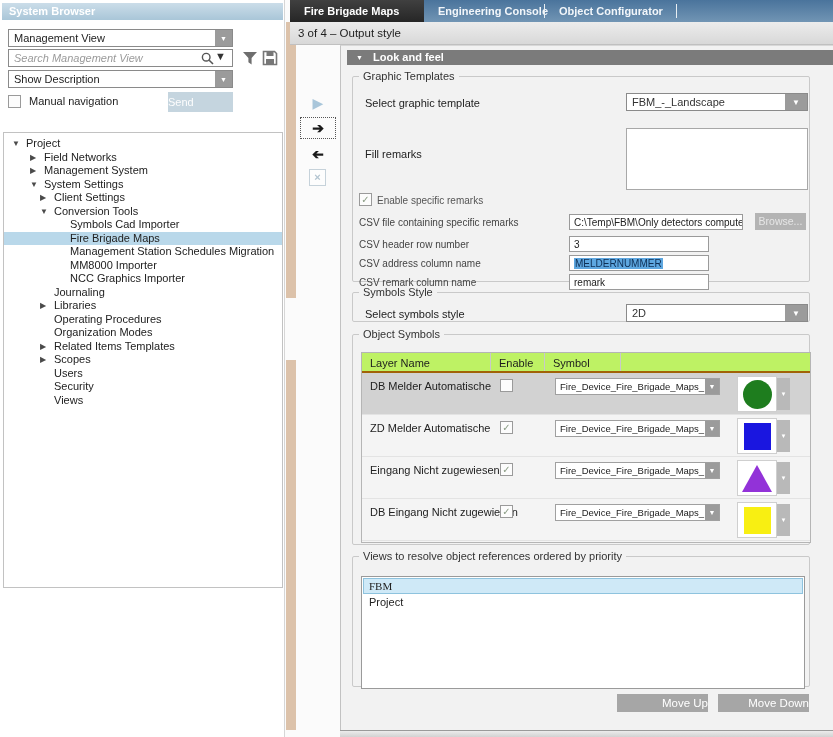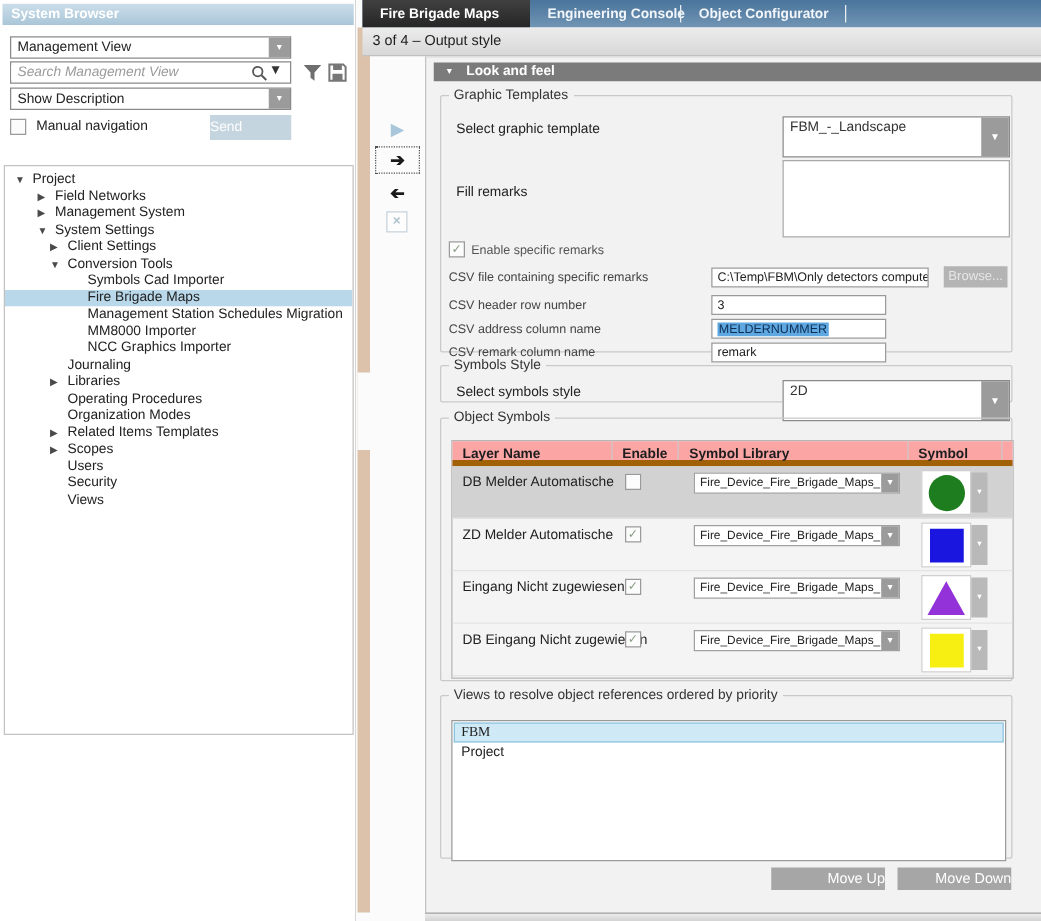--- a/index.html
+++ b/index.html
@@ -67,30 +67,30 @@
   fieldset { position:absolute; border:1px solid #c9c9c9; border-radius:2px; }
   fieldset legend { font-size:11px; color:#333; margin-left:6px; padding:0 4px; }
   .fs-graphic { left:352px; top:70px;  width:458px; height:212px; }
   .fs-symstyle{ left:352px; top:286px; width:458px; height:36px; }
   .fs-objsym  { left:352px; top:328px; width:458px; height:217px; }
   .fs-views   { left:352px; top:550px; width:458px; height:137px; }
 
   .f-label { position:absolute; font-size:11px; color:#222; white-space:nowrap; }
   .f-label.small { font-size:10px; color:#444; }
   .field { position:absolute; background:#fff; border:1px solid #9a9a9a; font-size:10px; color:#222; line-height:13px; padding:1px 0 0 4px; white-space:nowrap; overflow:hidden; }
-  .in-combo { position:absolute; height:33px; background:#fff; border:1px solid #8a8a8a; display:flex; }
+  .in-combo { position:absolute; height:18px; background:#fff; border:1px solid #8a8a8a; display:flex; }
   .in-combo .combo-text { flex:1; padding:2px 0 0 5px; font-size:11px; overflow:hidden; white-space:nowrap; }
   .in-combo .combo-arrow { width:22px; background:var(--combo_arrow_bg); color:#fff; font-size:8px; display:flex; align-items:center; justify-content:center; }
   .remarks-area { position:absolute; left:273px; top:46px; width:182px; height:62px; background:#fff; border:1px solid #a8a8a8; }
   .browse-btn { position:absolute; left:402px; top:131px; width:51px; height:17px; background:#b4b4b4; color:#e6e6e6; font-size:10.5px; text-align:center; line-height:17px; }
   .sel-text { background:var(--text_selection_bg); color:var(--text_selection_fg); padding:0 1px; }
 
   
   .sym-table { position:absolute; left:8px; top:12px; width:450px; height:191px; border:1px solid #b5b5b5; background:#f4f4f4; }
-  .sym-head { display:flex; height:20px; background:#fca5a5; border-bottom:5px solid #a16207; font-weight:bold; color:#1d1d1d; }
+  .sym-head { display:flex; height:20px; background:#bef264; border-bottom:2px solid #a16207; font-weight:normal; color:#1d1d1d; }
   .sym-head > div { line-height:20px; padding-left:8px; }
   .hc-layer { width:128px; } .hc-enable { width:54px; } .hc-lib { width:185px; } .hc-sym { width:76px; } .hc-fill { flex:1; }
   .sym-head > div + div { border-left:1px solid #c9c9c9; }
   .sym-row { position:relative; height:42px; border-bottom:1px solid #e3e3e3; }
   .sym-row.row-selected { background:#d2d2d2; }
   .sr-layer { position:absolute; left:8px; top:7px; font-size:11px; color:#222; }
   .sr-check { position:absolute; left:138px; top:6px; }
   .sr-lib { position:absolute; left:193px; top:5px; width:165px; height:17px; background:#fff; border:1px solid #a0a0a0; display:flex; }
   .sr-lib .lib-text { flex:1; font-size:9.5px; padding:2px 0 0 4px; white-space:nowrap; overflow:hidden; color:#222; }
   .sr-lib .combo-arrow { width:14px; background:var(--combo_arrow_bg); color:#fff; font-size:7px; display:flex; align-items:center; justify-content:center; }
@@ -302,21 +302,20 @@
     <span class="combo-arrow">▼</span>
   </div>
 </fieldset>
 
 <fieldset class="fs-objsym">
   <legend>Object Symbols</legend>
   <div class="sym-table">
     <div class="sym-head">
       <div class="hc-layer">Layer Name</div>
       <div class="hc-enable">Enable</div>
-      <div class="hc-lib">Symbol Library</div>
       <div class="hc-sym">Symbol</div>
       <div class="hc-fill"></div>
     </div>
 
     <div class="sym-row row-selected">
       <span class="sr-layer">DB Melder Automatische</span>
       <span class="cb sr-check"></span>
       <div class="sr-lib">
           <span class="lib-text">Fire_Device_Fire_Brigade_Maps_HQ_1</span>
           <span class="combo-arrow">▼</span>

